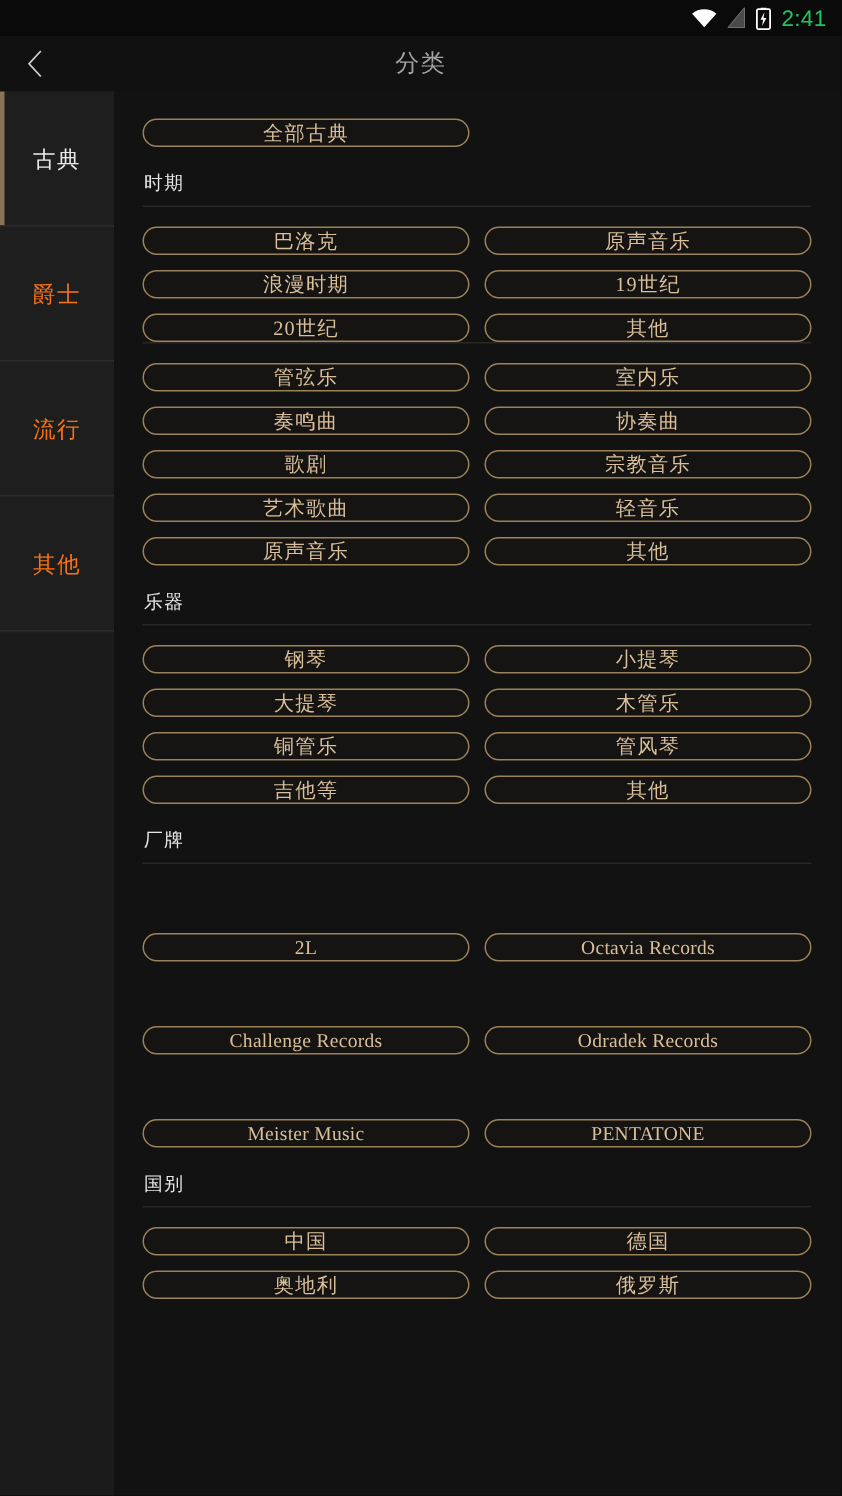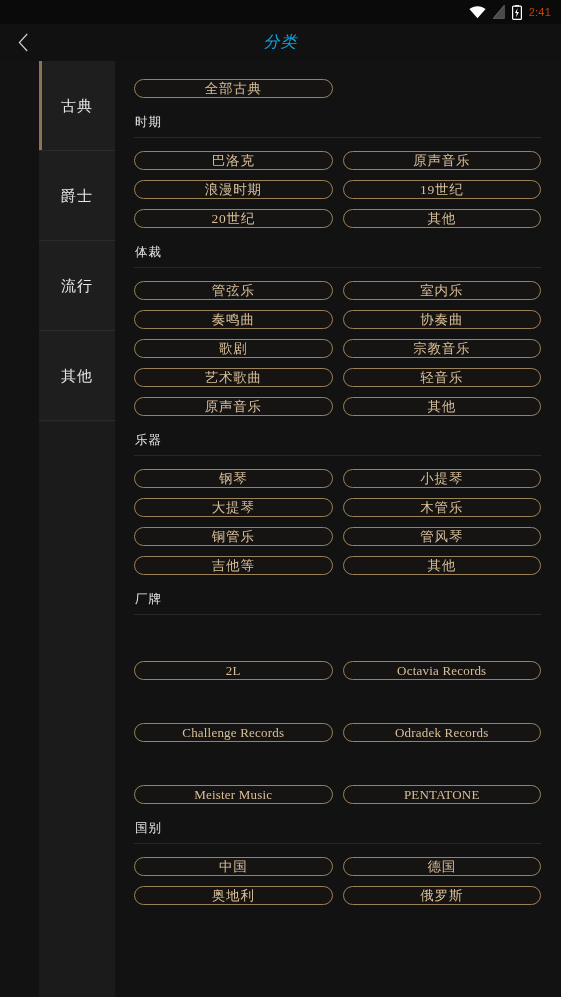--- a/index.html
+++ b/index.html
@@ -13,65 +13,63 @@
   }
 
   
   .statusbar{
     height:24px; width:100%;
     background:#0a0a0a;
     display:flex; align-items:center; justify-content:flex-end;
     padding-right:10px; gap:7px;
   }
   .statusbar .clock{
-    color:#c2410c; font-size:11px; letter-spacing:.2px;
+    color:#22c55e; font-size:15px; letter-spacing:.2px;
     font-family:"Liberation Sans",sans-serif;
   }
   .ic { display:block; }
 
   
   .appbar{
     height:37px; width:100%;
     background:#111111;
     position:relative;
     display:flex; align-items:center;
   }
   .backbtn{
     width:46px; height:37px;
     display:flex; align-items:center; justify-content:center;
     cursor:pointer;
   }
   .appbar .title{
     position:absolute; left:0; right:0; top:0; bottom:0;
     display:flex; align-items:center; justify-content:center;
-    color:#0ea5e9; font-size:16px; letter-spacing:1px;
+    color:#a3a3a3; font-size:16px; letter-spacing:1px;
     pointer-events:none;
-    font-style:italic;
   }
 
   
   .shell{
     display:flex;
     height:936px;              
     width:100%;
   }
 
   
   .sidebar{
     width:76px; flex:0 0 76px;
     background:#1e1e1e;
     position:relative;
-    margin-left:39px;
   }
   .tab{
     height:90px;
     display:flex; align-items:center; justify-content:center;
     position:relative;
     cursor:pointer;
-    color:#e5e5e5; font-size:15px; letter-spacing:1px;
+    color:#f97316; font-size:15px; letter-spacing:1px;
   }
   .tab::after{
     content:""; position:absolute; left:0; right:0; bottom:0;
     height:1px; background:#2b2b2b;
   }
   .tab.active{ color:#e9e9e9; background:#1e1e1e; }
   .tab.active::before{
     content:""; position:absolute; left:0; top:0; bottom:1px;
     width:3px; background:#8b7355;
   }
@@ -185,21 +183,20 @@
         <div class="seclabel">时期</div>
         <div class="secrule"></div>
         <div class="chips">
           <div class="chip">巴洛克</div>
           <div class="chip">原声音乐</div>
           <div class="chip">浪漫时期</div>
           <div class="chip">19世纪</div>
           <div class="chip">20世纪</div>
           <div class="chip">其他</div>
         </div>
-        <div class="seclabel">体裁</div>
         <div class="secrule"></div>
         <div class="chips">
           <div class="chip">管弦乐</div>
           <div class="chip">室内乐</div>
           <div class="chip">奏鸣曲</div>
           <div class="chip">协奏曲</div>
           <div class="chip">歌剧</div>
           <div class="chip">宗教音乐</div>
           <div class="chip">艺术歌曲</div>
           <div class="chip">轻音乐</div>

